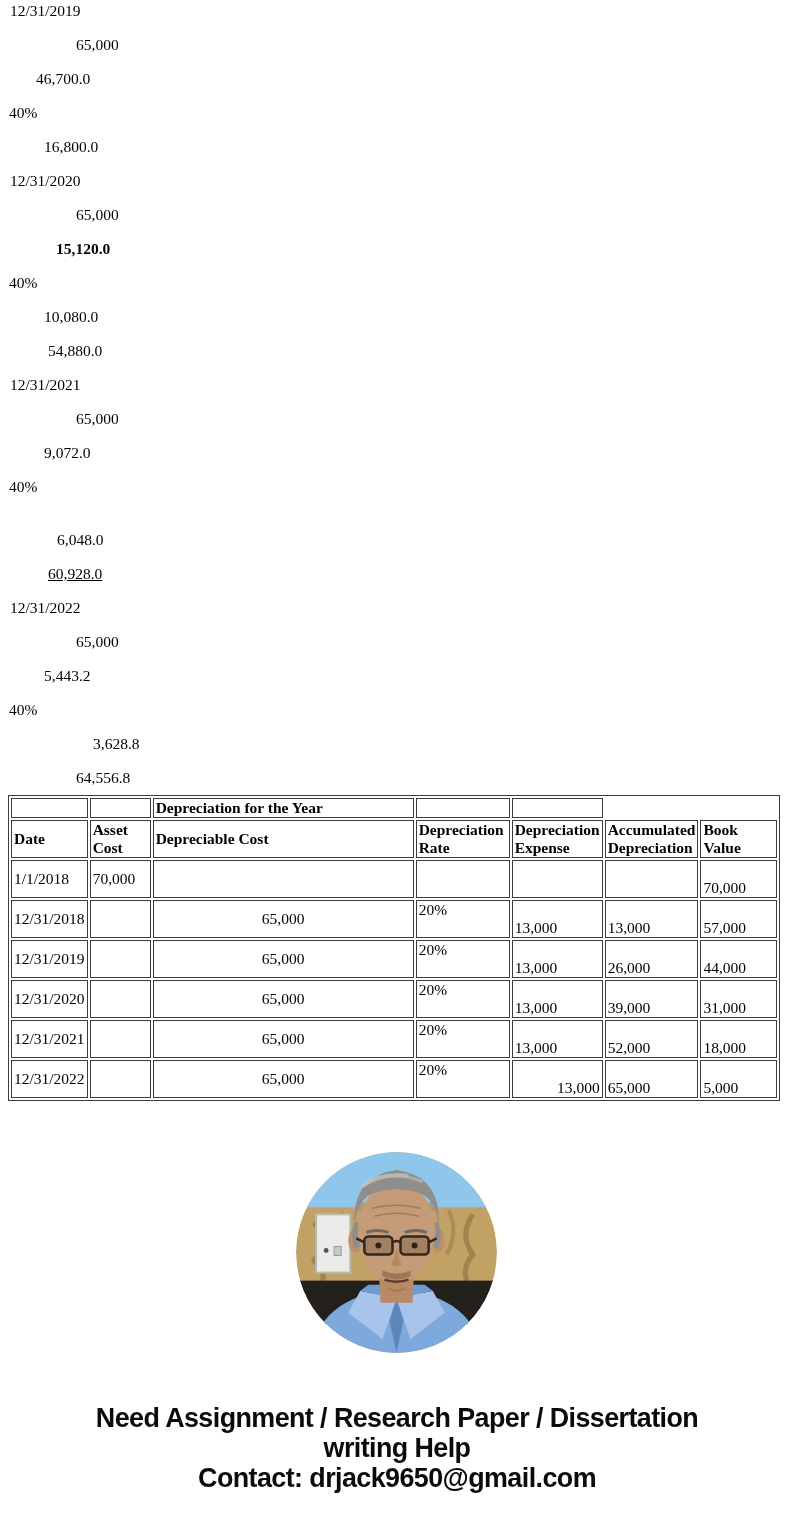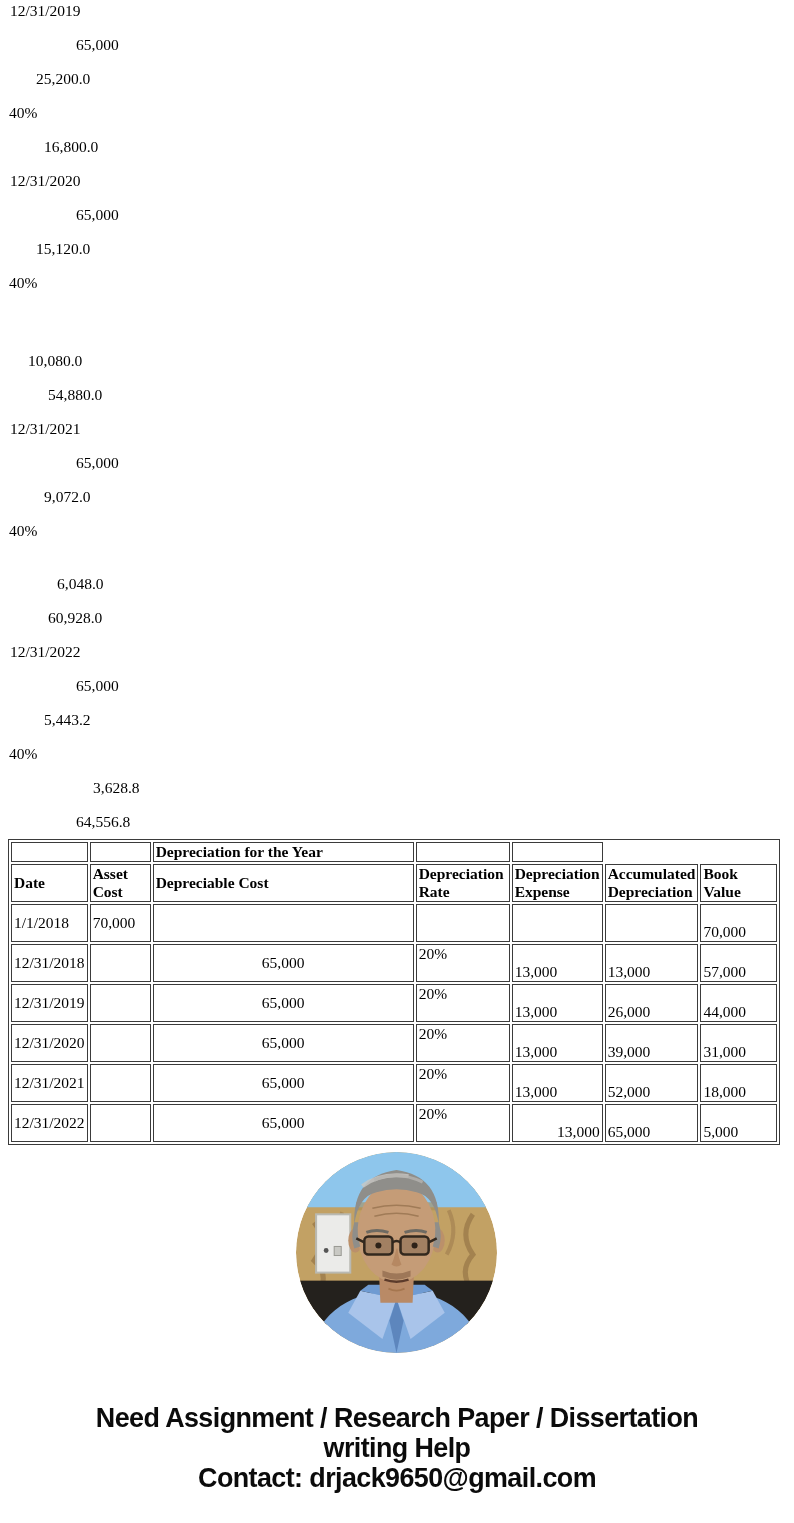--- a/index.html
+++ b/index.html
@@ -31,35 +31,35 @@
           line-height:30px;letter-spacing:-0.6px;color:#0b0b0b;transform:scaleX(0.96);}
 </style>
 </head>
 <body>
 
 <div class="page">
 
   <section class="worksheet">
       <div class="ws-line" style="padding-left: 10px;">12/31/2019</div>
       <div class="ws-line" style="padding-left: 76px;">65,000</div>
-      <div class="ws-line" style="padding-left: 36px;">25,200.0</div>
+      <div class="ws-line" style="padding-left: 36px;">46,700.0</div>
       <div class="ws-line" style="padding-left: 9px;">40%</div>
       <div class="ws-line" style="padding-left: 44px;">16,800.0</div>
       <div class="ws-line" style="padding-left: 10px;">12/31/2020</div>
       <div class="ws-line" style="padding-left: 76px;">65,000</div>
-      <div class="ws-line" style="padding-left: 36px;">15,120.0</div>
-      <div class="ws-line" style="padding-left: 9px;">40%</div>
-      <div class="ws-line" style="padding-left: 28px; margin-top: 44px;">10,080.0</div>
+      <div class="ws-line" style="padding-left: 56px; font-weight: bold;">15,120.0</div>
+      <div class="ws-line" style="padding-left: 9px;">40%</div>
+      <div class="ws-line" style="padding-left: 44px;">10,080.0</div>
       <div class="ws-line" style="padding-left: 48px;">54,880.0</div>
       <div class="ws-line" style="padding-left: 10px;">12/31/2021</div>
       <div class="ws-line" style="padding-left: 76px;">65,000</div>
       <div class="ws-line" style="padding-left: 44px;">9,072.0</div>
       <div class="ws-line" style="padding-left: 9px;">40%</div>
       <div class="ws-line" style="padding-left: 57px; margin-top: 19px;">6,048.0</div>
-      <div class="ws-line" style="padding-left: 48px;">60,928.0</div>
+      <div class="ws-line" style="padding-left: 48px; text-decoration: underline;">60,928.0</div>
       <div class="ws-line" style="padding-left: 10px;">12/31/2022</div>
       <div class="ws-line" style="padding-left: 76px;">65,000</div>
       <div class="ws-line" style="padding-left: 44px;">5,443.2</div>
       <div class="ws-line" style="padding-left: 9px;">40%</div>
       <div class="ws-line" style="padding-left: 57px; margin-left: 36px;">3,628.8</div>
       <div class="ws-line" style="padding-left: 76px;">64,556.8</div>
     </section>
 
   <table class="depr-table">
     <colgroup>

